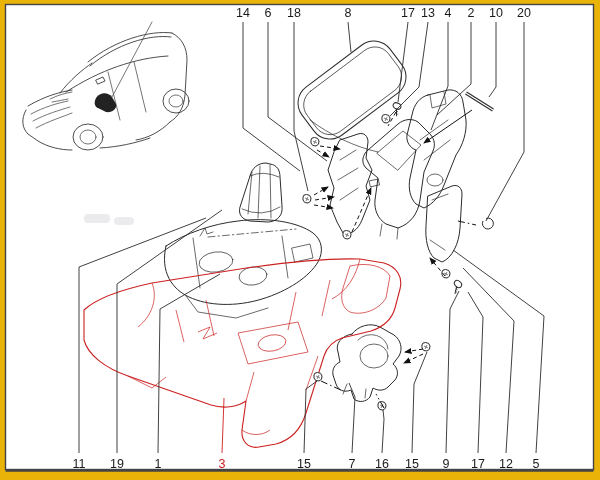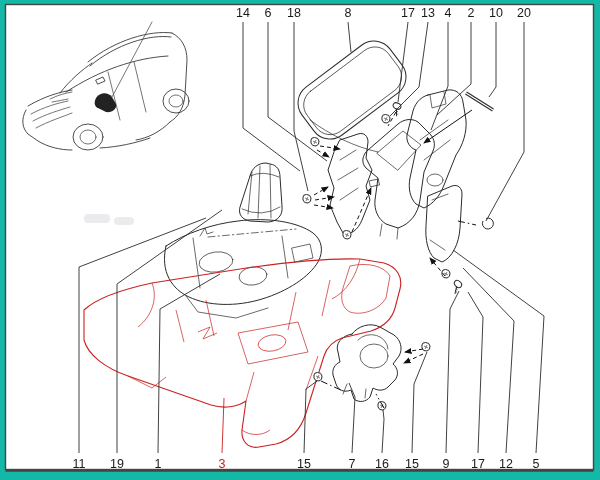--- a/index.html
+++ b/index.html
@@ -1,16 +1,16 @@
 <!DOCTYPE html>
 <html><head>
 <meta charset="utf-8">
 <style>
   html,body{margin:0;padding:0;background:#fff;}
-  #stage{position:relative;width:600px;height:480px;background:#14b8a6;overflow:hidden;
+  #stage{position:relative;width:600px;height:480px;background:#eab308;overflow:hidden;
          font-family:"Liberation Sans",sans-serif;}
   svg{display:block;}
   .num{font:12.5px "Liberation Sans",sans-serif;fill:#1a1a1a;text-anchor:middle;cursor:pointer;}
   .num.red{fill:#cc2020;}
   .leader{fill:none;stroke:#2b2b2b;stroke-width:0.9;}
   .leader.red{stroke:#cc2020;}
   .sketch{stroke:#2b2b2b;fill:none;stroke-width:1;stroke-linecap:round;stroke-linejoin:round;}
   .thin{stroke-width:0.7;}
   .car{stroke:#3a3a3a;fill:none;stroke-width:0.9;stroke-linecap:round;stroke-linejoin:round;}
   .redpart{stroke:#cc2020;fill:none;stroke-width:1.1;stroke-linecap:round;stroke-linejoin:round;}

